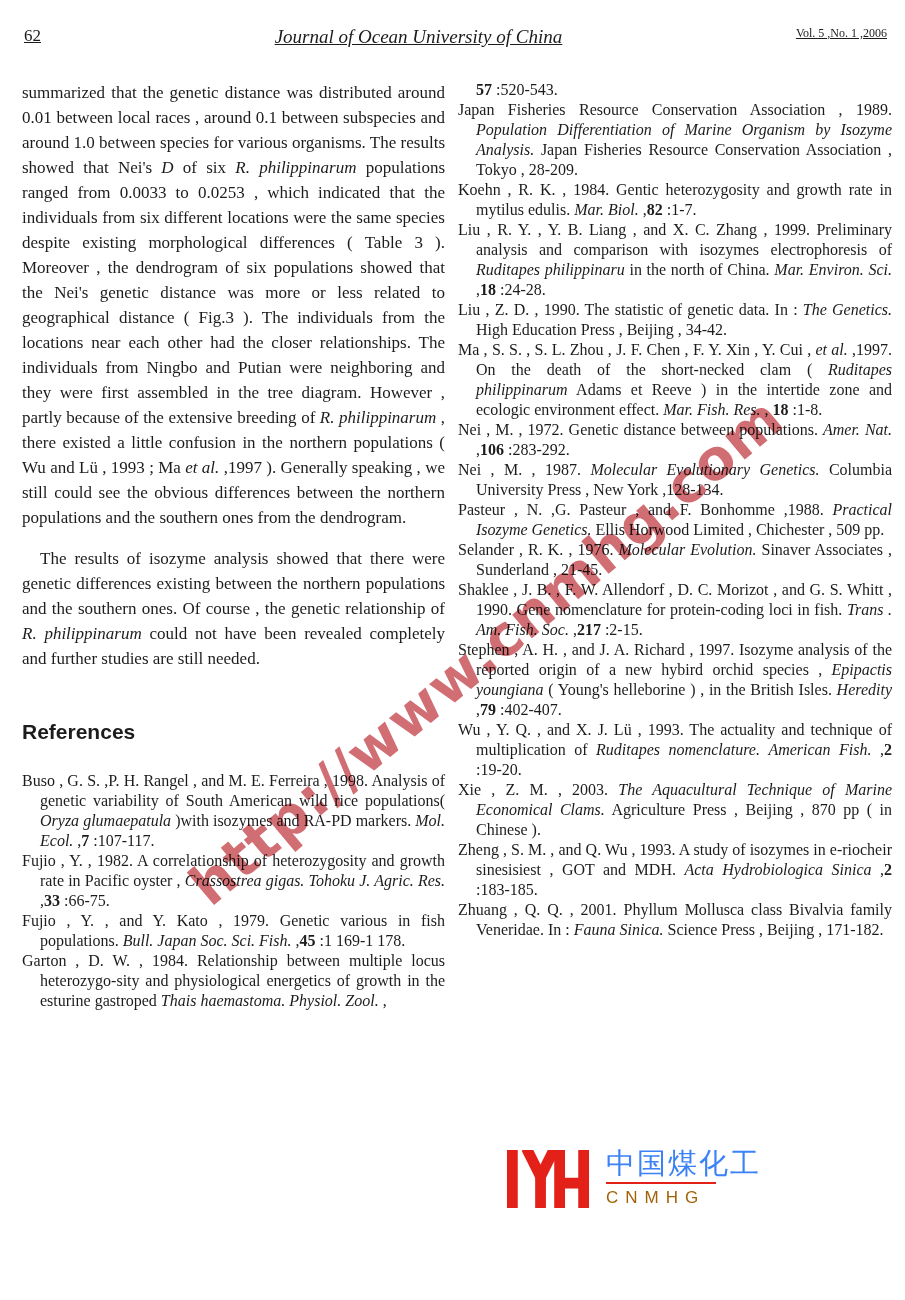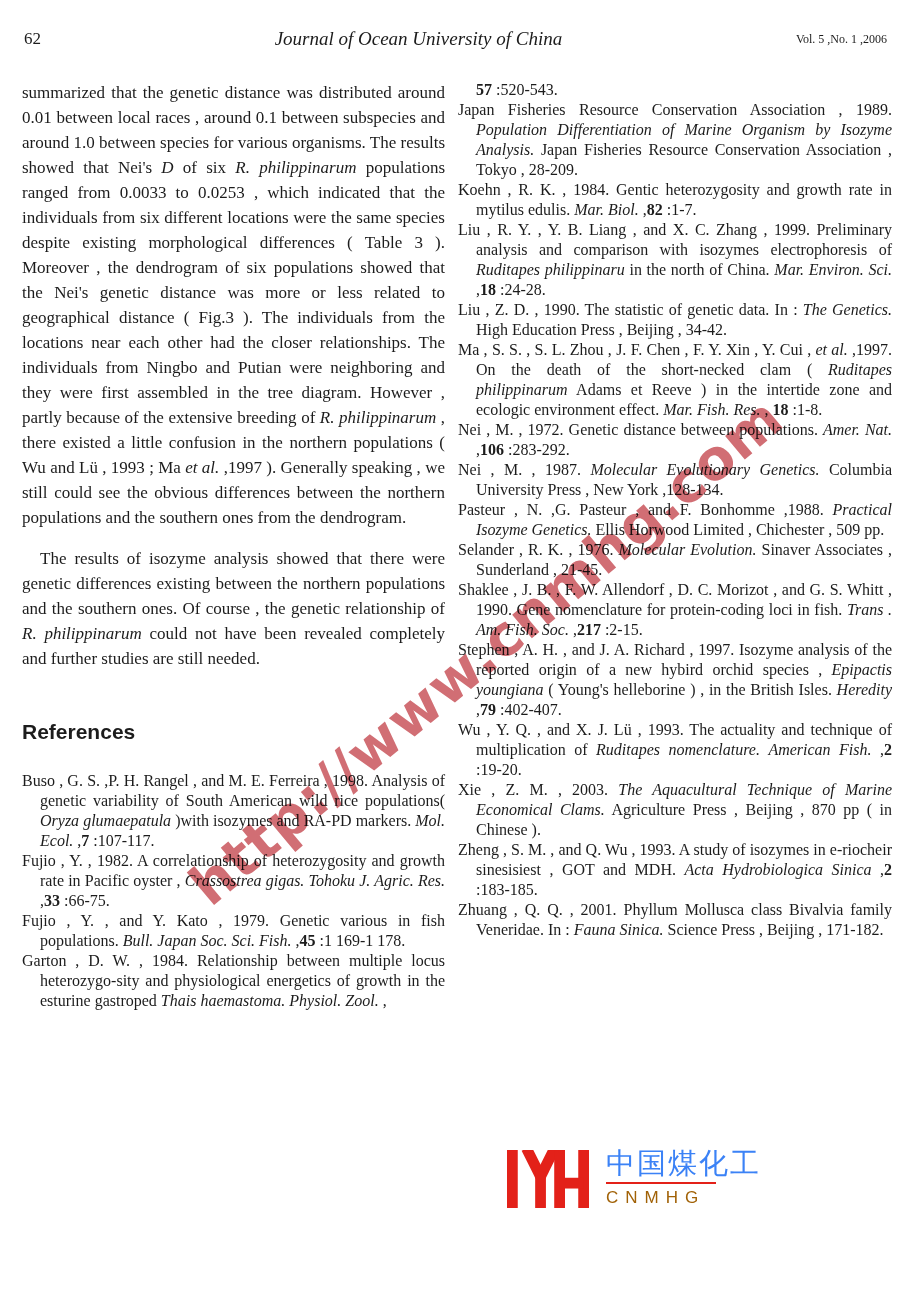--- a/index.html
+++ b/index.html
@@ -2,21 +2,21 @@
 <html><head>
 <meta charset="utf-8">
 <style>
   html,body{margin:0;padding:0;}
   body{width:905px;height:1300px;background:#ffffff;position:relative;overflow:hidden;
        font-family:"Liberation Serif", serif;color:#1c1c1c;}
   .page{position:absolute;inset:0;}
 
   
   .pg-header{position:absolute;top:26px;left:24px;right:18px;height:26px;
-             display:flex;align-items:center;}
+             display:flex;align-items:flex-start;text-decoration:underline;}
   .pg-num{font-size:17px;}
   .jtitle{flex:1;text-align:center;font-style:italic;font-size:19px;}
   .volinfo{font-size:12px;}
 
   
   .watermark{position:absolute;left:118px;top:626px;width:724px;height:80px;
              transform:rotate(-40deg);transform-origin:center;
              font-family:"DejaVu Sans", sans-serif;font-weight:bold;
              font-size:56px;letter-spacing:1px;text-align:center;
              opacity:0.78;mix-blend-mode:multiply;white-space:nowrap;z-index:5;}

